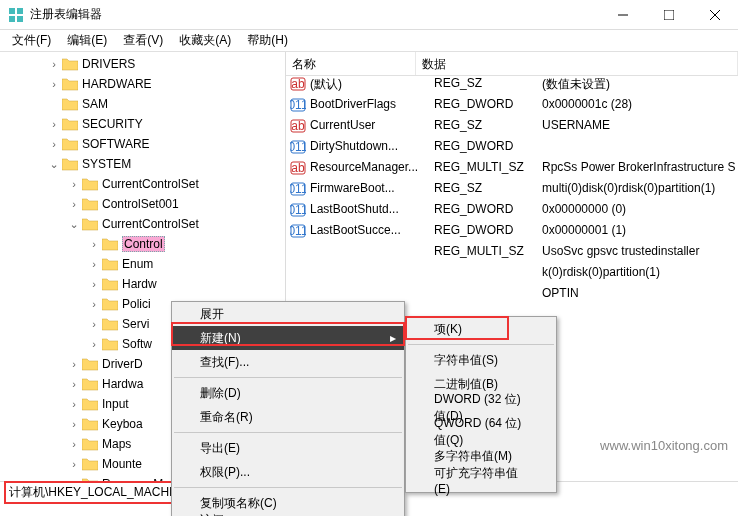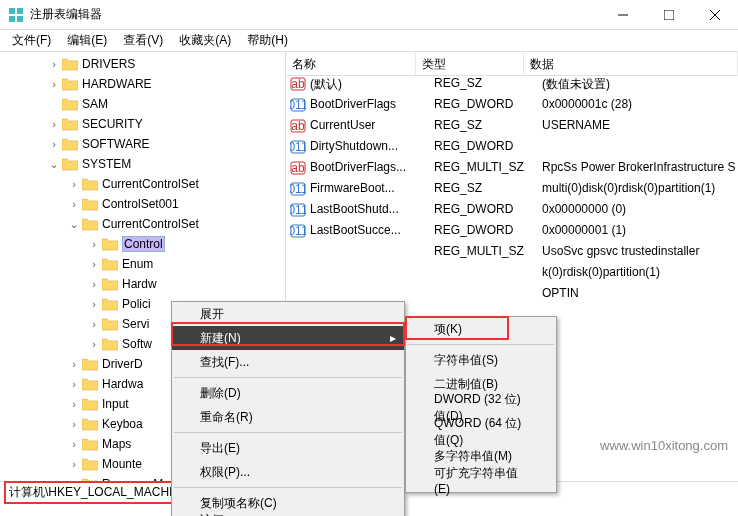--- a/index.html
+++ b/index.html
@@ -9,21 +9,21 @@
 .title-text{flex:1}
 .winbtn{width:46px;height:30px;display:flex;align-items:center;justify-content:center}
 .winbtn svg{width:10px;height:10px}
 .menubar{height:22px;display:flex;align-items:center;padding-left:4px;background:#fff;border-bottom:1px solid #e0e0e0}
 .menu-item{padding:2px 8px}
 .content{display:flex;height:429px;position:relative}
 .tree{width:286px;overflow:hidden;padding-top:2px;border-right:1px solid #dcdcdc}
 .tree-row{display:flex;align-items:center;height:20px;white-space:nowrap}
 .tgl{width:12px;text-align:center;color:#666;font-size:11px;margin-right:2px}
 .fld{width:16px;height:14px;margin-right:4px}
-.tree-row.sel .lbl{background:#c4b5fd;border:1px dotted #7aa;padding:0 1px}
+.tree-row.sel .lbl{background:#f9a8d4;border:1px dotted #7aa;padding:0 1px}
 .listpane{flex:1;overflow:hidden;position:relative}
 .list-header{display:flex;height:24px;border-bottom:1px solid #e0e0e0;background:#fff}
 .col{padding:4px 6px;border-right:1px solid #e8e8e8}
 .c-name{width:130px}.c-type{width:108px}.c-data{flex:1}
 .list-row{display:flex;height:21px;align-items:flex-start;padding-left:4px}
 .val-icon{width:16px;height:16px;margin-right:4px}
 .v-name{width:124px;overflow:hidden;text-overflow:ellipsis;white-space:nowrap}
 .v-type{width:108px}
 .v-data{flex:1;white-space:nowrap;overflow:hidden}
 .statusbar{height:22px;border-top:1px solid #dcdcdc;padding:2px 4px;display:flex;align-items:center}
@@ -235,21 +235,20 @@
         <span class="tgl">›</span>
         <svg class="fld" viewBox="0 0 16 14">
           <path d="M0 2 h5 l2 2 h9 v9 h-16 z" fill="#ffd768" stroke="#caa23a" stroke-width="0.5"></path>
         </svg>
         <span class="lbl">ResourceManager</span>
       </div>
     </div>
   <div class="listpane">
     <div class="list-header">
       <div class="col c-name">名称</div>
-      <div class="col c-type">类型</div>
       <div class="col c-data">数据</div>
     </div>
     <div id="listbody">
         <div class="list-row">
           <svg class="val-icon" viewBox="0 0 16 16">
             <rect x="1" y="2" width="14" height="12" fill="#fff" stroke="#c33" rx="2"></rect>
             <text x="8" y="12" text-anchor="middle" font-size="8" fill="#c33">ab</text>
           </svg>
           <span class="v-name">(默认)</span>
           <span class="v-type">REG_SZ</span>
@@ -279,21 +278,21 @@
             <text x="8" y="12" text-anchor="middle" font-size="7" fill="#37c">011</text>
           </svg>
           <span class="v-name">DirtyShutdown...</span>
           <span class="v-type">REG_DWORD</span>
         </div>
         <div class="list-row">
           <svg class="val-icon" viewBox="0 0 16 16">
             <rect x="1" y="2" width="14" height="12" fill="#fff" stroke="#c33" rx="2"></rect>
             <text x="8" y="12" text-anchor="middle" font-size="8" fill="#c33">ab</text>
           </svg>
-          <span class="v-name">BootDriverFlags...</span>
+          <span class="v-name">ResourceManager...</span>
           <span class="v-type">REG_MULTI_SZ</span>
           <span class="v-data">RpcSs Power BrokerInfrastructure S</span>
         </div>
         <div class="list-row">
           <svg class="val-icon" viewBox="0 0 16 16">
             <rect x="1" y="2" width="14" height="12" fill="#fff" stroke="#37c" rx="2"></rect>
             <text x="8" y="12" text-anchor="middle" font-size="7" fill="#37c">011</text>
           </svg>
           <span class="v-name">FirmwareBoot...</span>
           <span class="v-type">REG_SZ</span>

